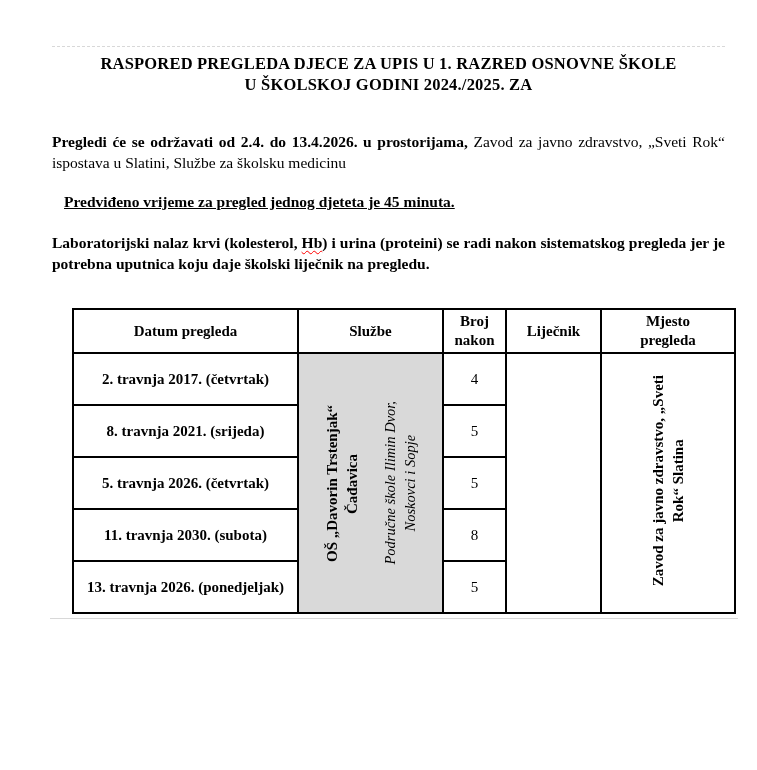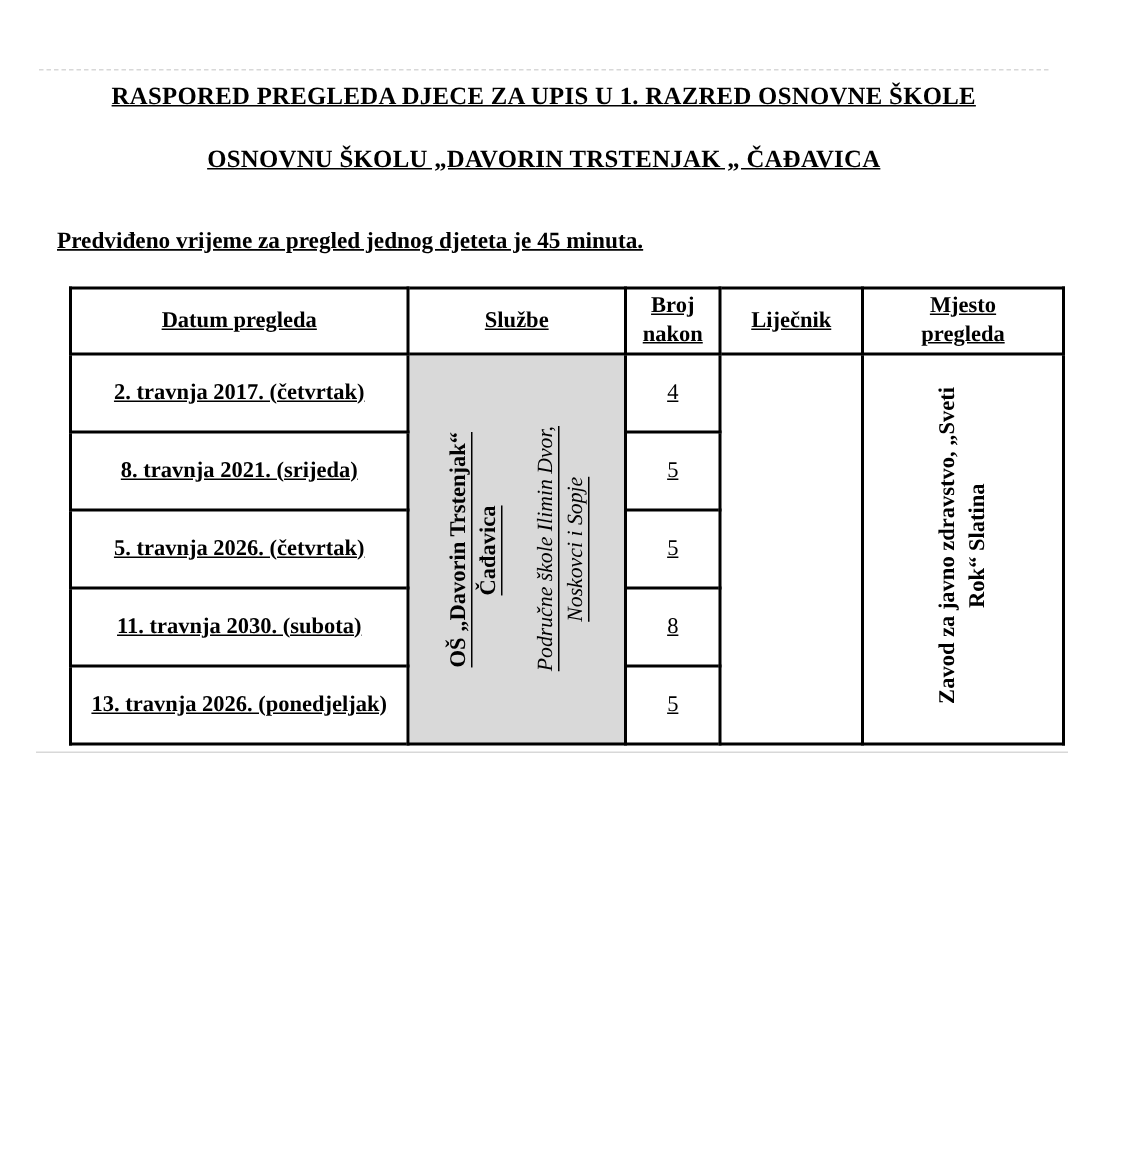--- a/index.html
+++ b/index.html
@@ -11,23 +11,22 @@
     width: 757px;
     height: 770px;
     overflow: hidden;
     font-family: "Liberation Serif", "DejaVu Serif", serif;
     color: #000000;
   }
   .page {
     box-sizing: border-box;
     width: 638px;
     height: 770px;
-    padding: 46px 27px 0 26px;
+    padding: 46px 27px 0 52px;
     position: relative;
-    text-decoration: underline;
   }
   .content { width: 673px; }
 
   .top-rule {
     border-top: 1px dashed #d8d8d8;
     height: 0;
     margin-bottom: 6px;
   }
 
   .doc-title {
@@ -150,28 +149,29 @@
 </head>
 <body>
 
 <div class="page">
   <div class="content">
 
     <div class="top-rule"></div>
 
     <h1 class="doc-title">
       <span>RASPORED PREGLEDA DJECE ZA UPIS U 1. RAZRED OSNOVNE ŠKOLE</span><br>
-      <br>
-      <span>OSNOVNU ŠKOLU „DAVORIN TRSTENJAK „ ČAĐAVICA</span>
+      <span>U ŠKOLSKOJ GODINI  2024./2025. ZA</span><br>
     </h1>
 
+    <p class="para intro-para"><span class="b">Pregledi će se održavati od 2.4. do 13.4.2026. u prostorijama,</span><span> Zavod za javno zdravstvo, „Sveti Rok“  ispostava u Slatini,  Službe za školsku medicinu</span></p>
 
     <p class="duration">Predviđeno vrijeme za pregled jednog djeteta je 45 minuta.</p>
 
 
+    <p class="para lab-para"><span>Laboratorijski nalaz krvi (kolesterol, </span><span class="squiggle">Hb</span><span>) i urina (proteini) se radi nakon sistematskog pregleda jer je potrebna uputnica koju daje školski liječnik na pregledu.</span></p>
 
     <table class="schedule">
       <colgroup>
         <col style="width:225px">
         <col style="width:145px">
         <col style="width:63px">
         <col style="width:95px">
         <col style="width:134px">
       </colgroup>
       <thead>

